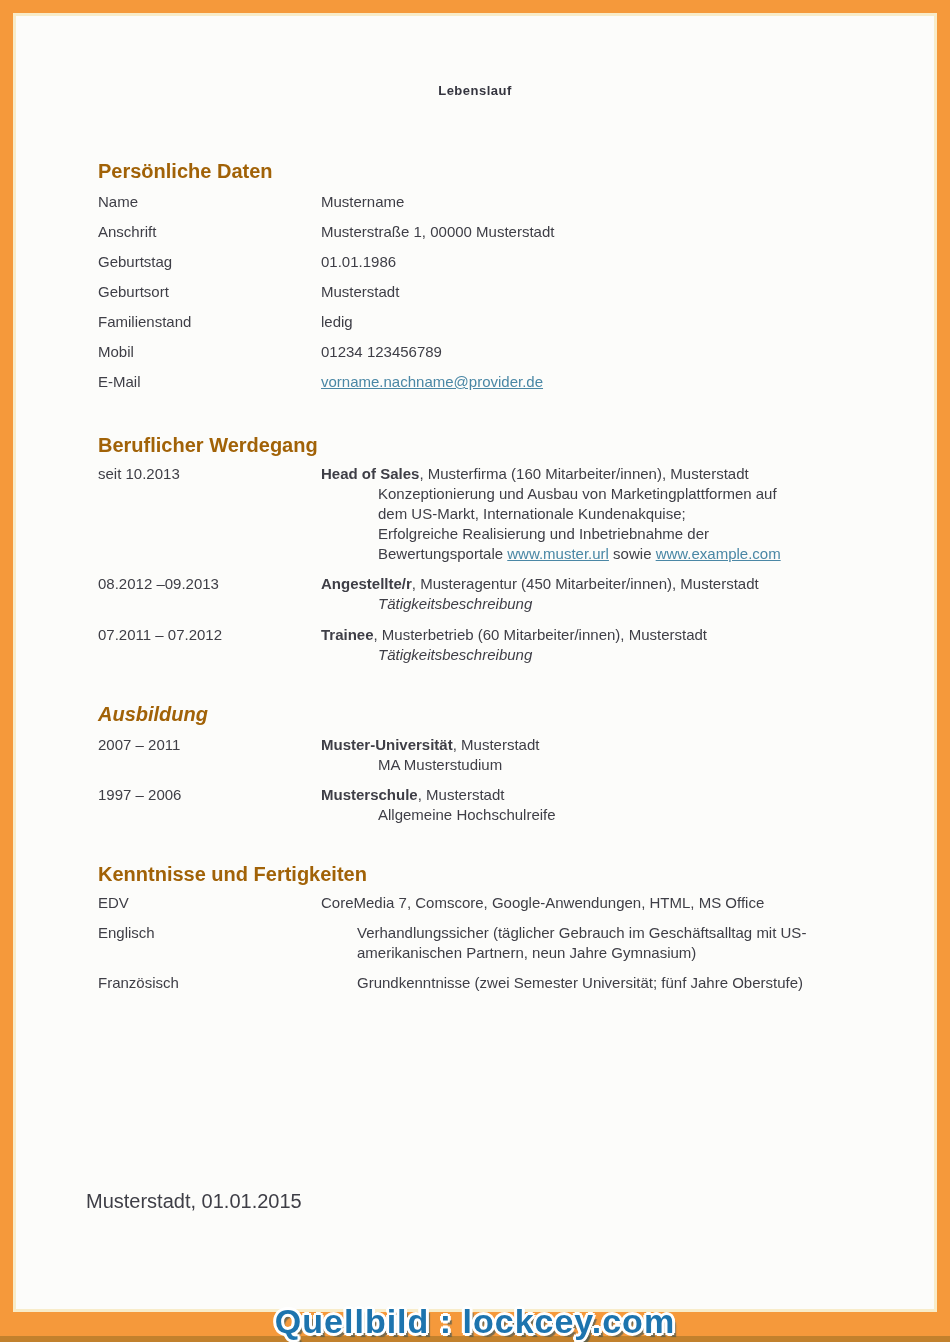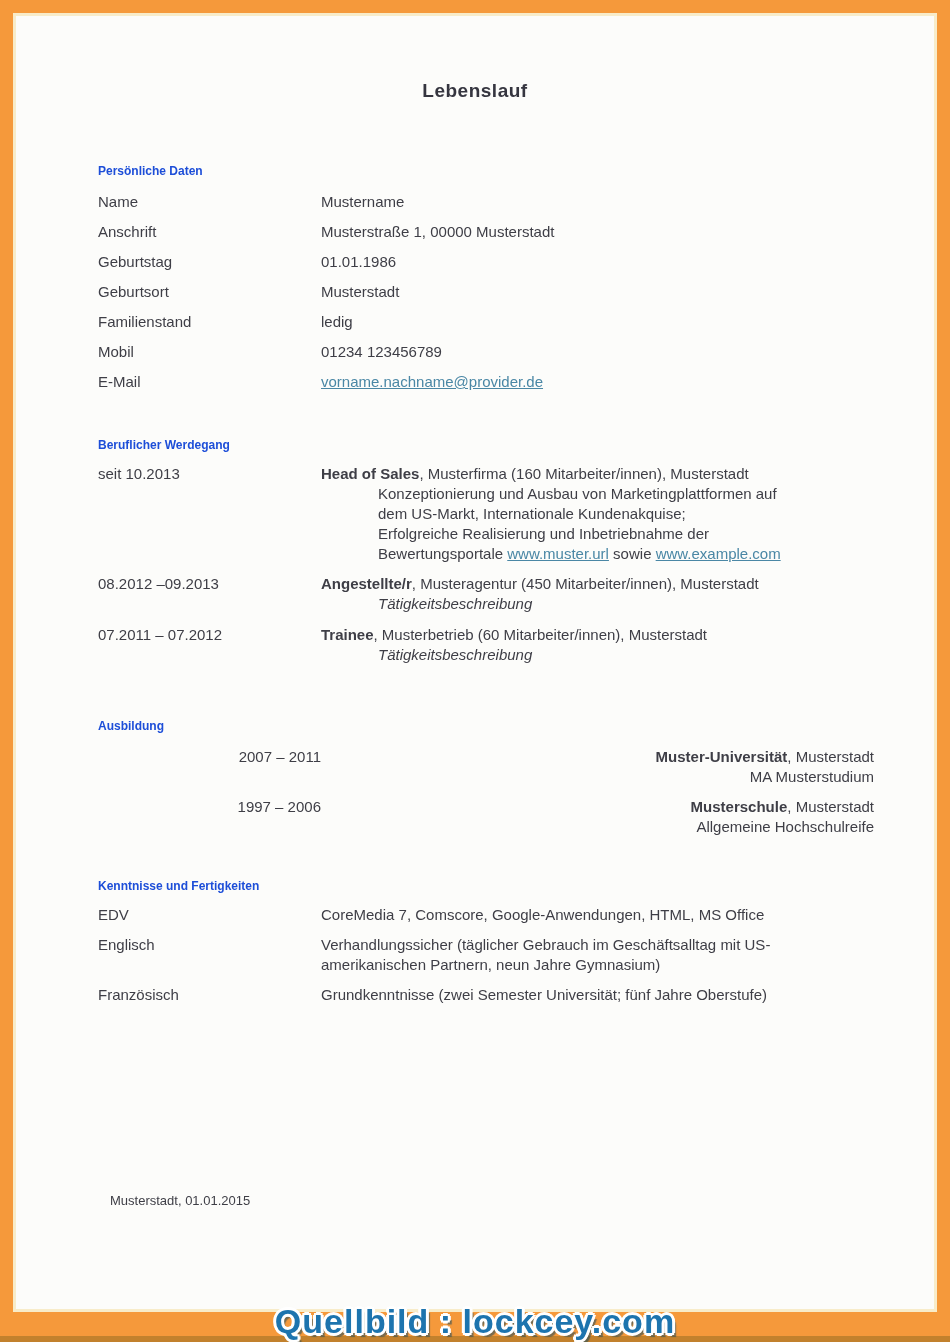--- a/index.html
+++ b/index.html
@@ -20,39 +20,39 @@
     overflow: hidden;
   }
   .bottom-edge {
     position: absolute;
     left: 0; right: 0; bottom: 0; height: 6px;
     background: #c2812d;
   }
   .doc-title {
     margin-top: 62px;
     text-align: center;
-    font-size: 19px;
+    font-size: 13px;
     line-height: 26px;
     font-weight: bold;
     color: #35353f;
     letter-spacing: 0.5px;
   }
   .content {
     padding: 0 60px 0 82px;
     font-size: 15px;
   }
   .section-heading {
-    font-size: 12px;
+    font-size: 20px;
     line-height: 22px;
     font-weight: bold;
-    color: #1d4ed8;
+    color: #a16207;
   }
   .h-personal   { margin-top: 56px; }
   .h-werdegang  { margin-top: 32px; }
-  .h-ausbildung { margin-top: 50px; }
+  .h-ausbildung { margin-top: 38px; font-style: italic; }
   .h-kenntnisse { margin-top: 38px; }
 
   .kv-rows { margin-top: 10px; }
   .kv-row {
     display: grid;
     grid-template-columns: 223px 1fr;
     height: 30px;
     align-items: start;
     line-height: 20px;
   }
@@ -79,40 +79,39 @@
   .job-title { font-weight: bold; }
   .job-desc { margin-left: 57px; }
   .job-sub-italic { margin-left: 57px; font-style: italic; }
 
   .edu-items { margin-top: 10px; }
   .edu {
     display: grid;
     grid-template-columns: 223px 1fr;
     align-items: start;
     line-height: 20px;
-    text-align: right;
   }
   .edu + .edu { margin-top: 10px; }
   .edu-title { font-weight: bold; }
   .edu-sub { margin-left: 57px; }
 
   .skill-rows { margin-top: 8px; }
   .skill-row {
     display: grid;
     grid-template-columns: 223px 1fr;
     align-items: start;
     line-height: 20px;
   }
-  .skill-row + .skill-row { margin-top: 10px; }
+  .skill-row + .skill-row { margin-top: 10px; gap: 36px; }
 
   .footer-line {
     position: absolute;
-    left: 94px;
+    left: 70px;
     top: 1175px;
-    font-size: 13px;
+    font-size: 20px;
     line-height: 20px;
   }
   .watermark {
     position: absolute;
     left: 0; right: 0; bottom: 1px;
     text-align: center;
     font-size: 34px;
     font-weight: bold;
     letter-spacing: 1px;
     color: #1d74ae;

